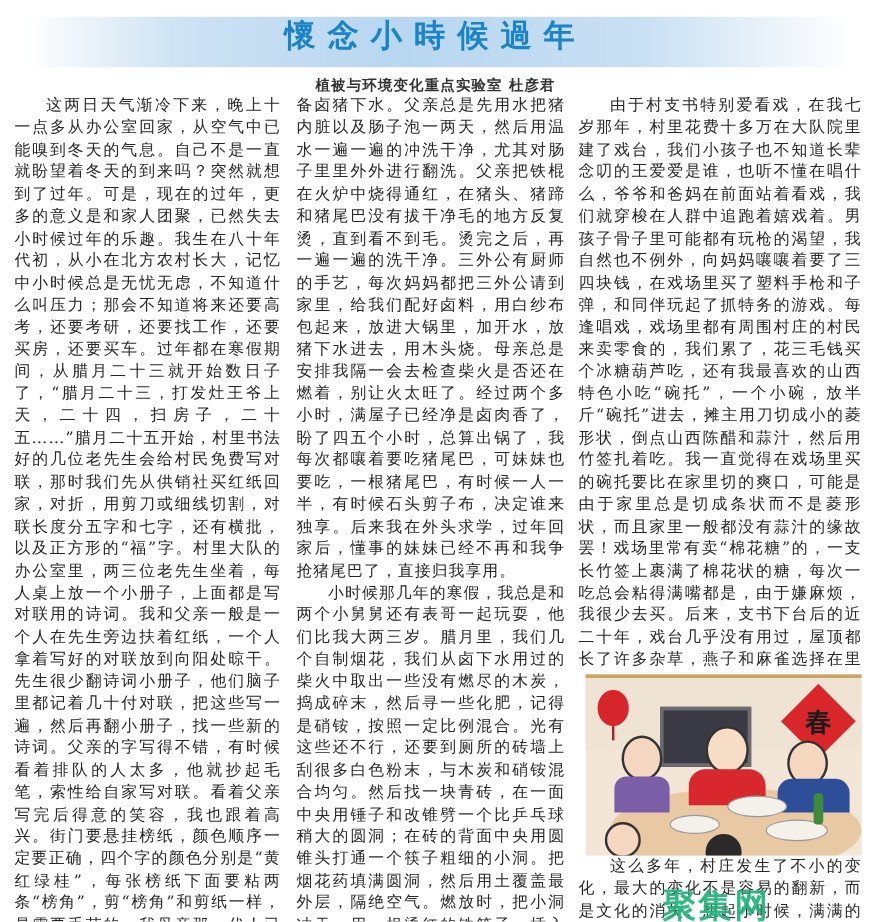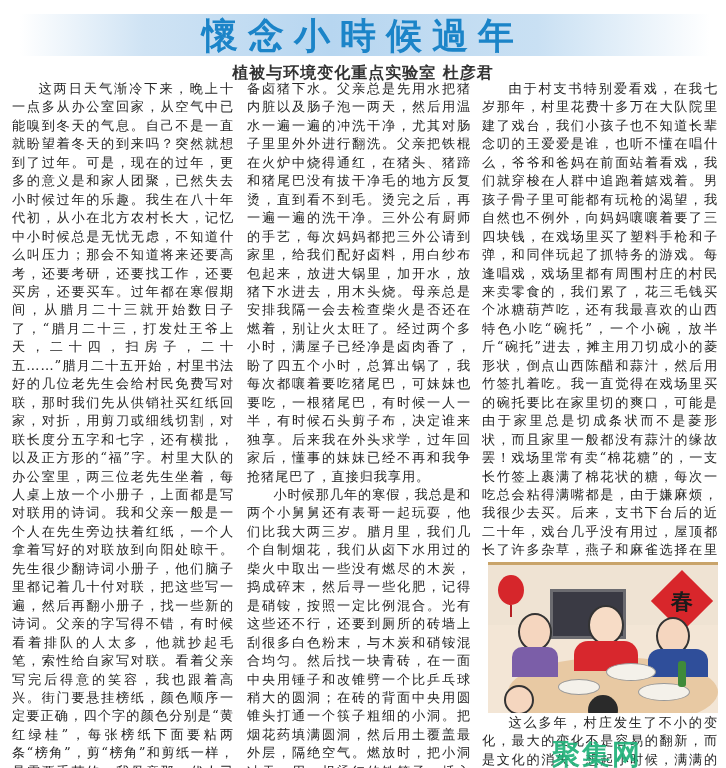--- a/index.html
+++ b/index.html
@@ -9,27 +9,27 @@
     font-family: "DejaVu Serif", "Liberation Serif", serif;
     color: #222;
     position: relative;
   }
   .title-band {
     position: absolute; left: 20px; top: 14px; width: 690px; height: 42px;
     background: linear-gradient(90deg, rgba(255,255,255,0) 0%, #cfe3f4 18%, #b7d6f0 45%, #c9e0f3 75%, rgba(255,255,255,0) 100%);
   }
   .title {
     position: absolute; left: 0; top: 12px; width: 726px; text-align: center;
-    font-size: 36px; font-weight: bold; letter-spacing: 10px;
+    font-size: 26px; font-weight: bold; letter-spacing: 10px;
     color: #1b84c8;
     font-family: "DejaVu Sans", sans-serif;
   }
   .byline {
     position: absolute; left: 0; top: 63px; width: 726px; text-align: center;
-    font-size: 16px; font-weight: bold; color: #333; letter-spacing: 1px;
+    font-size: 12px; font-weight: bold; color: #333; letter-spacing: 1px;
   }
   .col {
     position: absolute; top: 80px;
     font-size: 13.2px; line-height: 18.45px;
     text-align: justify; letter-spacing: 0.9px;
     color: #262626;
   }
   .col p { margin: 0; text-indent: 2em; }
   .col p.cont { text-indent: 0; }
   .c1 { left: 12px; width: 222px; }

